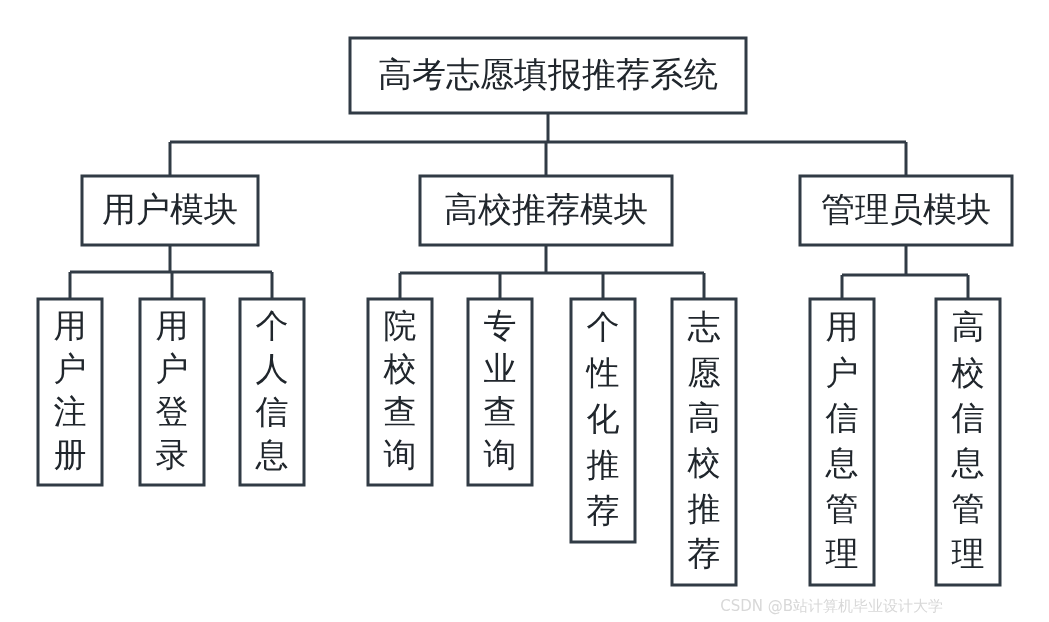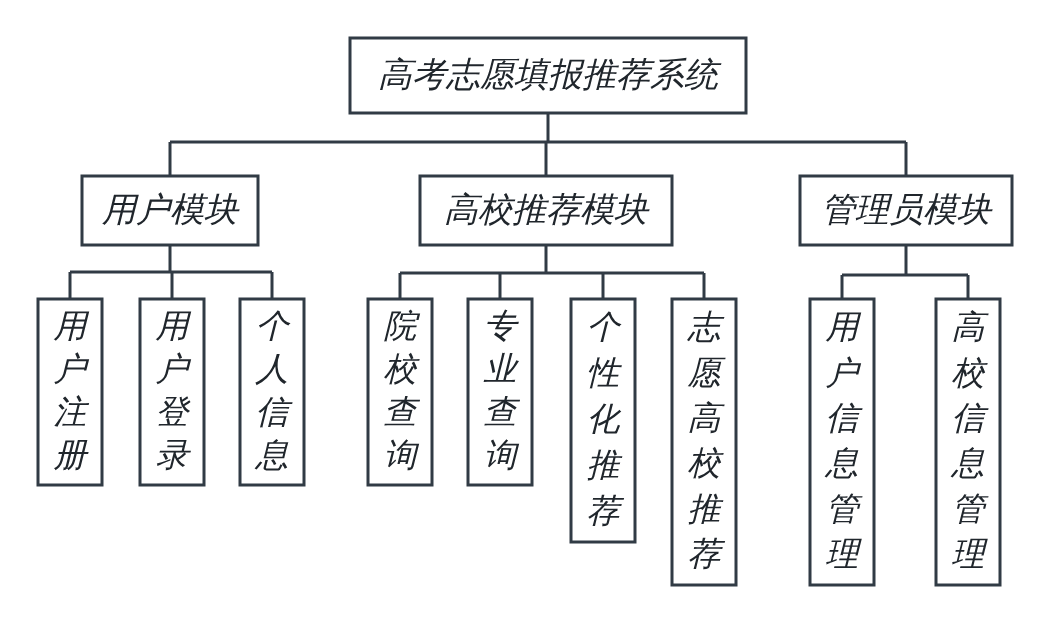--- a/index.html
+++ b/index.html
@@ -11,21 +11,20 @@
     width: 1049px;
     height: 622px;
     font-family: "DejaVu Sans", "Liberation Sans", sans-serif;
     overflow: hidden;
     position: relative;
   }
   #diagram-root {
     position: relative;
     width: 955px;
     height: 622px;
-    font-style: italic;
   }
   svg#tree-svg {
     position: absolute;
     left: 0;
     top: 0;
     width: 1049px;
     height: 622px;
     display: block;
   }
   .node-box {
@@ -174,13 +173,14 @@
           <rect x="936" y="299" width="64" height="286" class="node-box"></rect>
           <text x="968" y="328.6666666666667" class="node-label-v-char">高</text>
           <text x="968" y="374" class="node-label-v-char">校</text>
           <text x="968" y="419.33333333333337" class="node-label-v-char">信</text>
           <text x="968" y="464.6666666666667" class="node-label-v-char">息</text>
           <text x="968" y="510" class="node-label-v-char">管</text>
           <text x="968" y="555.3333333333334" class="node-label-v-char">理</text>
         </g>
       </g>
   </svg>
+  <div class="watermark">CSDN @B站计算机毕业设计大学</div>
 </div>
 
 </body></html>

